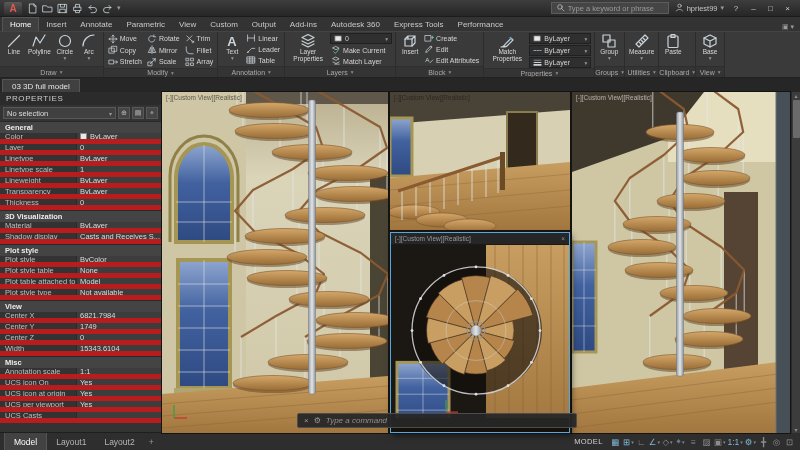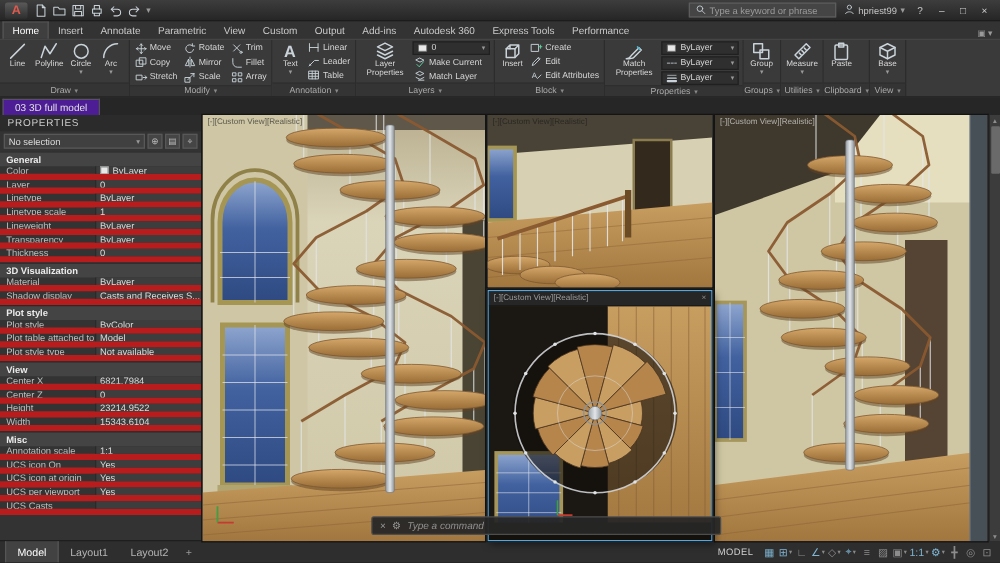--- a/index.html
+++ b/index.html
@@ -35,21 +35,21 @@
   .sgrid{display:grid;grid-template-rows:repeat(3,11.5px);grid-auto-flow:column;column-gap:3px;}
   .sbtn{display:flex;align-items:center;gap:2px;font-size:7px;color:#d5d5d5;white-space:nowrap;padding:0 1px;}
   .scol{display:flex;flex-direction:column;gap:1px;}
   .rdrop{display:flex;align-items:center;gap:2px;background:#2f2f2f;border:1px solid #202020;height:11px;min-width:62px;padding:0 3px;font-size:7px;color:#d5d5d5;}
   .rdrop .ar{margin-left:auto;font-size:5.5px;color:#9a9a9a;}
   .plabel{height:11px;display:flex;align-items:center;justify-content:center;gap:3px;font-size:7px;color:#aaa;background:#343434;border-top:1px solid #2e2e2e;}
   .plabel .ar{font-size:5.5px;color:#8a8a8a;}
 
   
   .ftabs{height:14px;background:#262626;display:flex;align-items:flex-end;padding-left:2px;}
-  .ftab{background:#4c1d95;border:1px solid #555;border-bottom:none;padding:0 9px;font-size:8px;color:#e2e2e2;height:13px;display:flex;align-items:center;}
+  .ftab{background:#404040;border:1px solid #555;border-bottom:none;padding:0 9px;font-size:8px;color:#e2e2e2;height:13px;display:flex;align-items:center;}
 
   
   .main{flex:1;display:flex;min-height:0;}
   .props{width:162px;background:#333;display:flex;flex-direction:column;border-right:1px solid #1f1f1f;}
   .ptitle{height:13px;background:#2b2b2b;color:#cccccc;font-size:8px;letter-spacing:.6px;display:flex;align-items:center;padding-left:6px;}
   .psel{height:16px;display:flex;align-items:center;gap:2px;padding:2px 3px;}
   .pselbox{flex:1;background:#404040;border:1px solid #585858;height:12px;font-size:7.5px;color:#ddd;display:flex;align-items:center;padding:0 3px;}
   .pselbox .ar{margin-left:auto;font-size:6px;color:#999;}
   .ptool{width:12px;height:12px;background:#454545;border:1px solid #585858;color:#bbb;font-size:7px;display:flex;align-items:center;justify-content:center;}
   .prows{flex:1;overflow:hidden;}
@@ -577,48 +577,54 @@
             </div>
           </div>
           <div class="psec">Plot style</div>
           <div class="prow">
             <div class="pl">Plot style</div>
             <div class="pv">
               <span>ByColor</span>
             </div>
           </div>
           <div class="prow">
+            <div class="pl">Plot style table</div>
+            <div class="pv">
+              <span>None</span>
+            </div>
+          </div>
+          <div class="prow">
             <div class="pl">Plot table attached to</div>
             <div class="pv">
               <span>Model</span>
             </div>
           </div>
           <div class="prow">
             <div class="pl">Plot style type</div>
             <div class="pv">
               <span>Not available</span>
             </div>
           </div>
           <div class="psec">View</div>
           <div class="prow">
             <div class="pl">Center X</div>
             <div class="pv">
               <span>6821.7984</span>
             </div>
           </div>
           <div class="prow">
+            <div class="pl">Center Y</div>
+            <div class="pv">
+              <span>1749</span>
+            </div>
+          </div>
+          <div class="prow">
             <div class="pl">Center Z</div>
             <div class="pv">
               <span>0</span>
-            </div>
-          </div>
-          <div class="prow">
-            <div class="pl">Height</div>
-            <div class="pv">
-              <span>23214.9522</span>
             </div>
           </div>
           <div class="prow">
             <div class="pl">Width</div>
             <div class="pv">
               <span>15343.6104</span>
             </div>
           </div>
           <div class="psec">Misc</div>
           <div class="prow">

